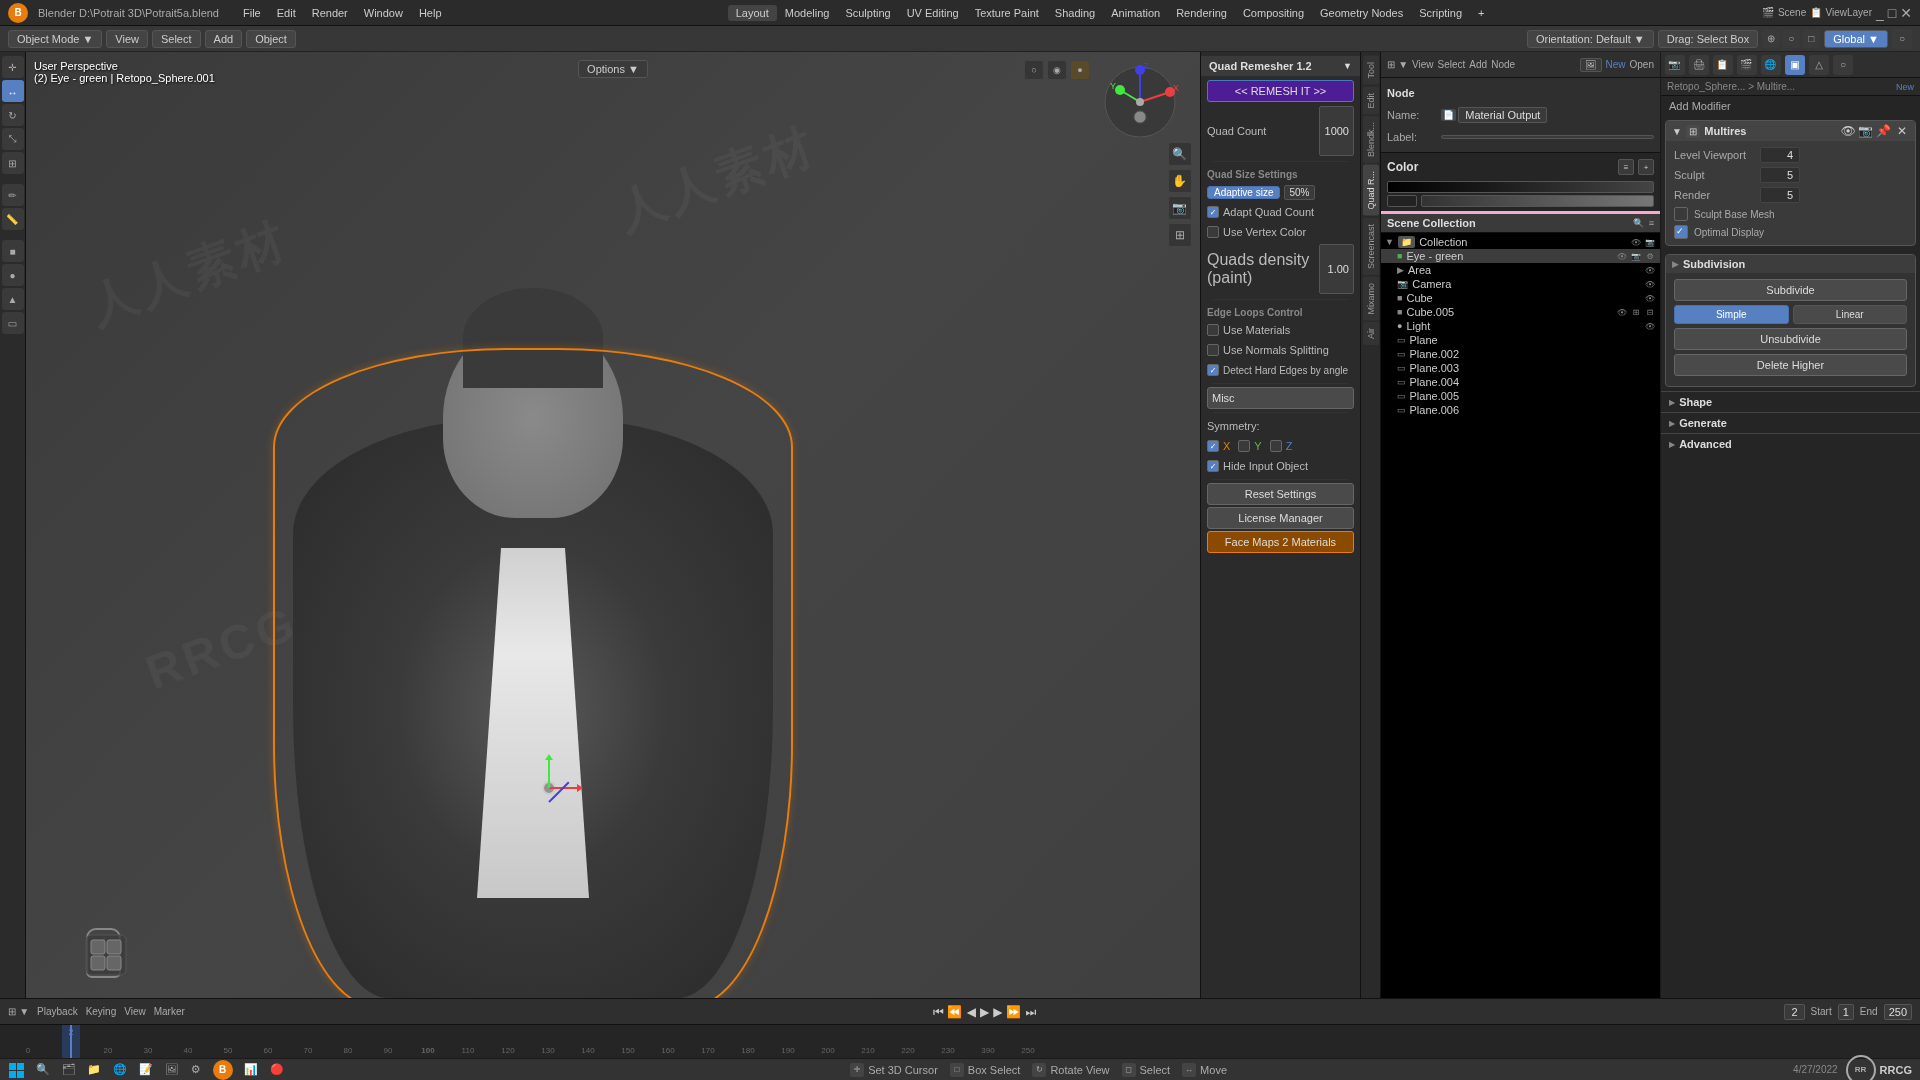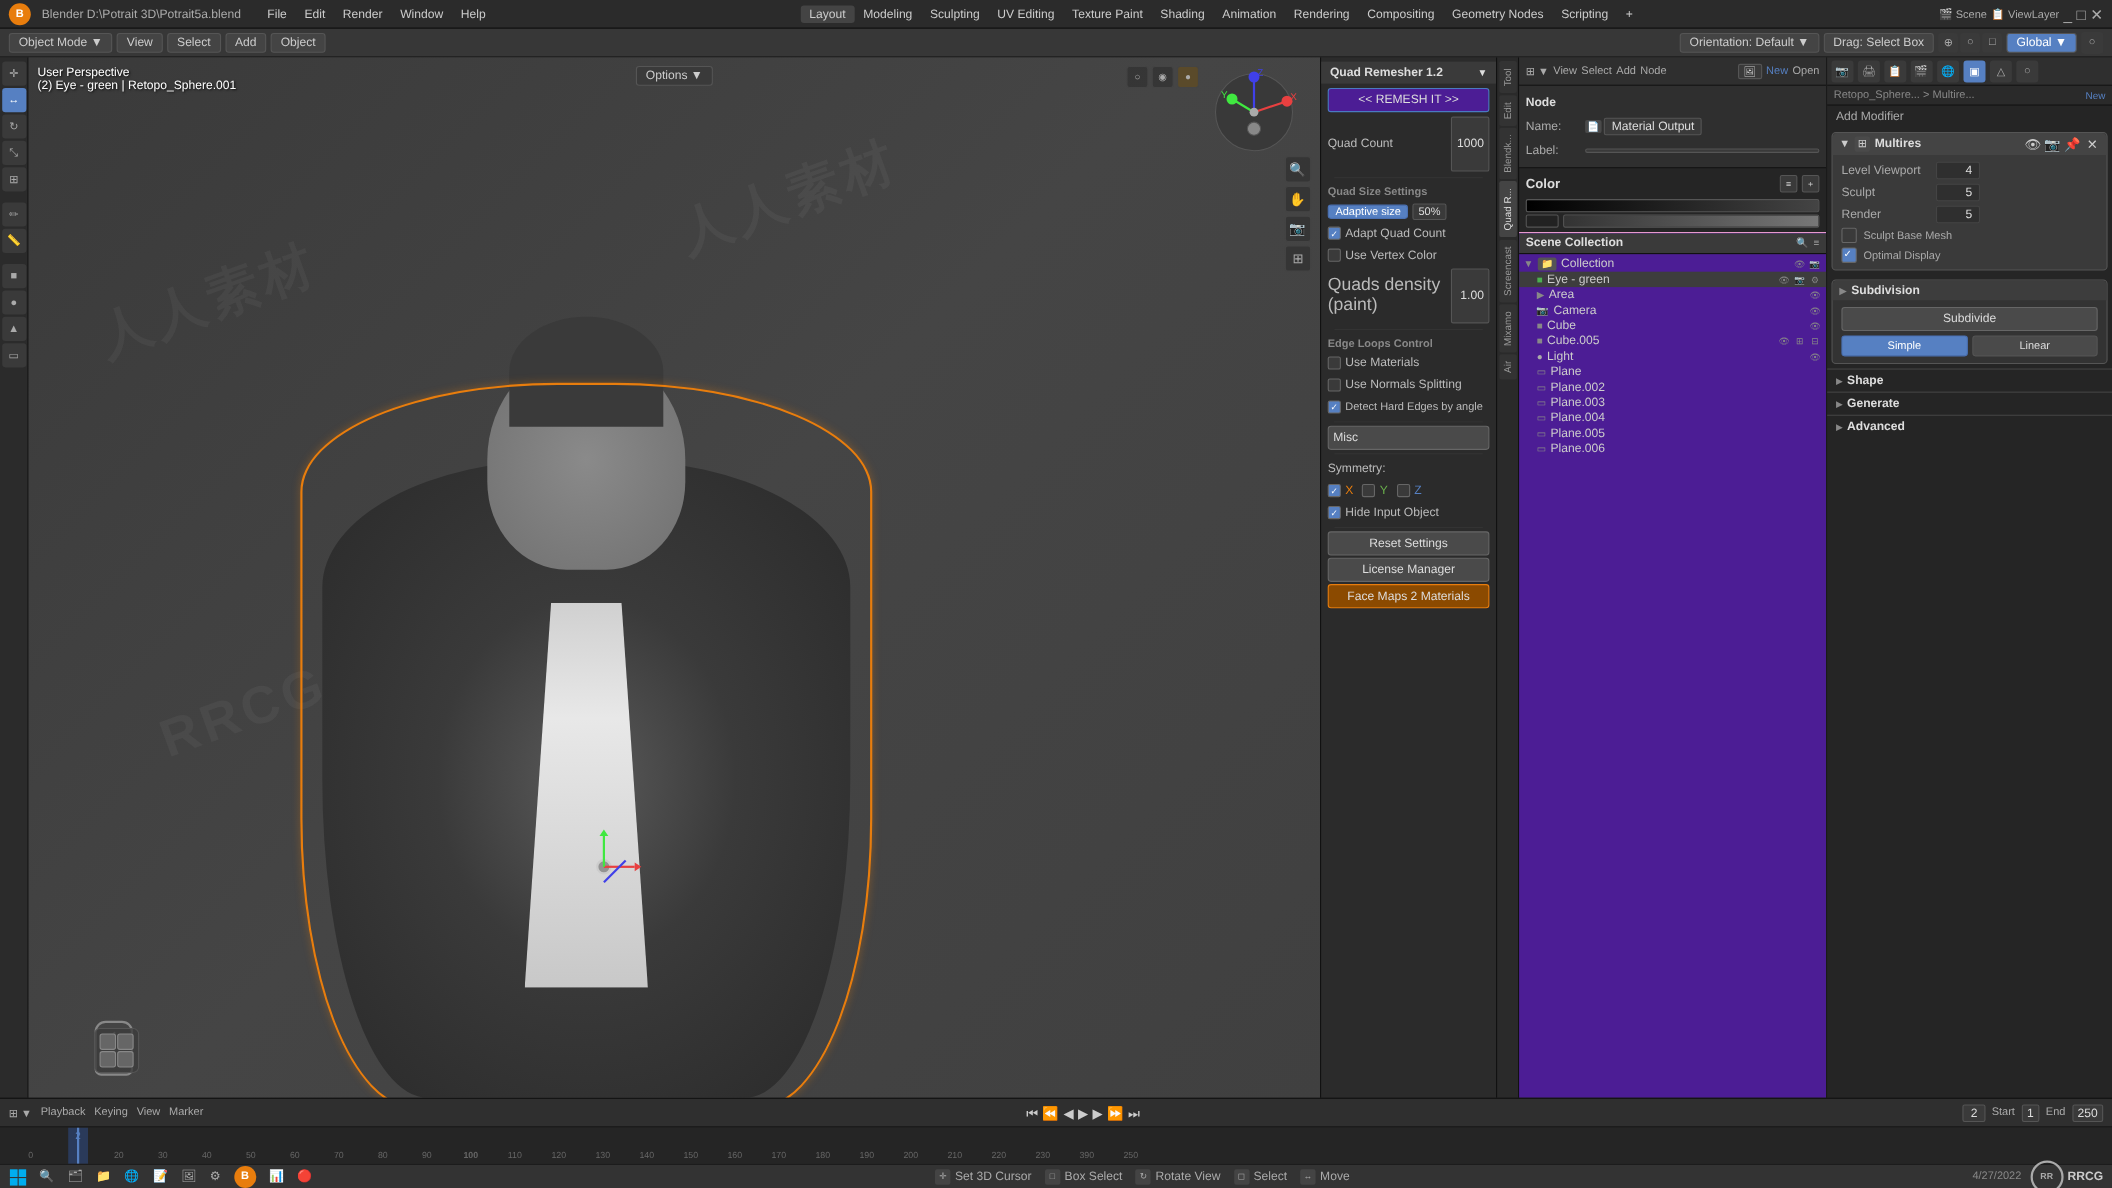--- a/index.html
+++ b/index.html
@@ -871,21 +871,21 @@
           <div class="color-bar" style="height:12px;background:linear-gradient(to right, #000, #444);"></div>
         </div>
         <div style="display:flex;gap:4px;">
           <div style="width:30px;height:12px;background:#222;border:1px solid #555;border-radius:2px;"></div>
           <div style="flex:1;height:12px;background:linear-gradient(to right, #333, #777);border:1px solid #555;border-radius:2px;"></div>
         </div>
       </div>
     </div>
 
 
-    <div style="background:#4c1d95;border-top:1px solid #f9a8d4;flex:1;overflow-y:auto;min-height:200px;">
+    <div style="background:#000000;border-top:3px solid #f9a8d4;flex:1;overflow-y:auto;min-height:200px;">
 
       <div style="display:flex;align-items:center;justify-content:space-between;padding:3px 6px;background:#3a3a3a;border-bottom:1px solid #111;">
         <span style="font-size:11px;font-weight:bold;color:#ddd;">Scene Collection</span>
         <div style="display:flex;gap:4px;">
           <span style="font-size:9px;color:#aaa;cursor:pointer;">🔍</span>
           <span style="font-size:9px;color:#aaa;cursor:pointer;">≡</span>
         </div>
       </div>
 
       <div style="padding:2px 0;">
@@ -1044,20 +1044,24 @@
     <div class="pr-subdivision">
       <div class="pr-sub-header">
         <span style="font-size:9px;color:#888;margin-right:4px;">▶</span>
         <span style="font-size:11px;font-weight:bold;color:#ddd;">Subdivision</span>
       </div>
       <div class="pr-sub-body">
         <div class="subdivide-btn">Subdivide</div>
         <div class="sub-row">
           <div class="sub-btn active">Simple</div>
           <div class="sub-btn">Linear</div>
+        </div>
+        <div style="margin-top:4px;">
+          <div class="subdivide-btn">Unsubdivide</div>
+          <div class="subdivide-btn">Delete Higher</div>
         </div>
       </div>
     </div>
 
     <div class="pr-collapse-section">
       <span class="pr-collapse-icon">▶</span>
       <span class="pr-collapse-label">Shape</span>
     </div>
     <div class="pr-collapse-section">
       <span class="pr-collapse-icon">▶</span>

